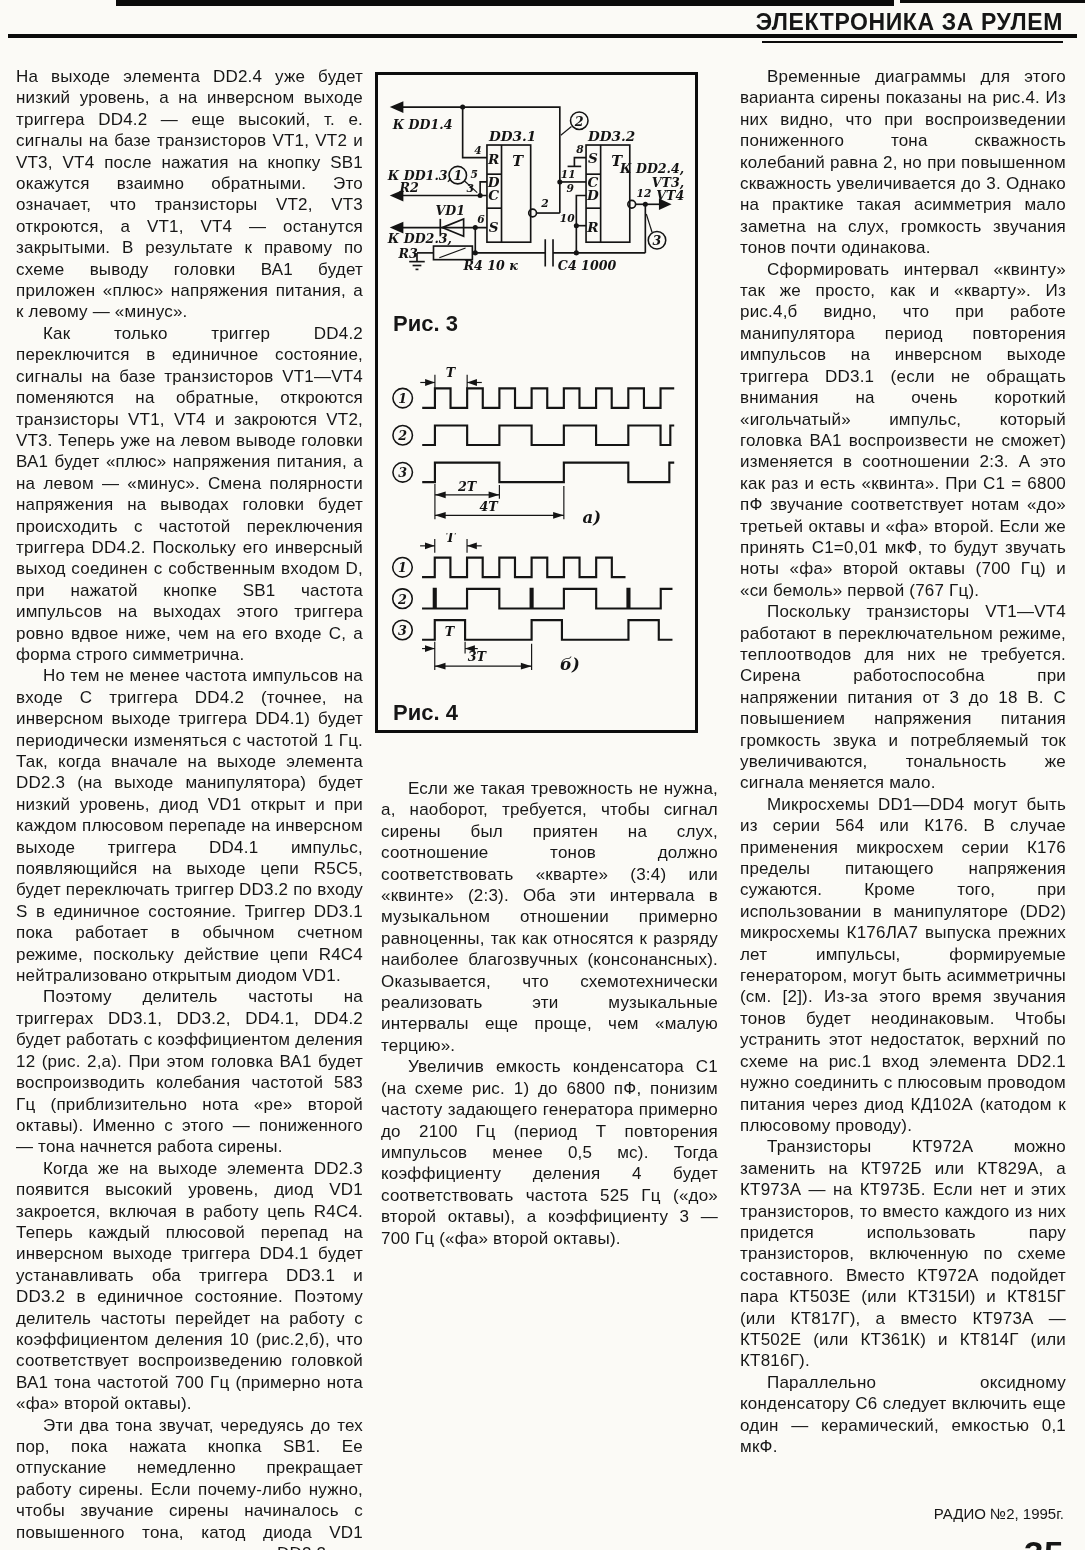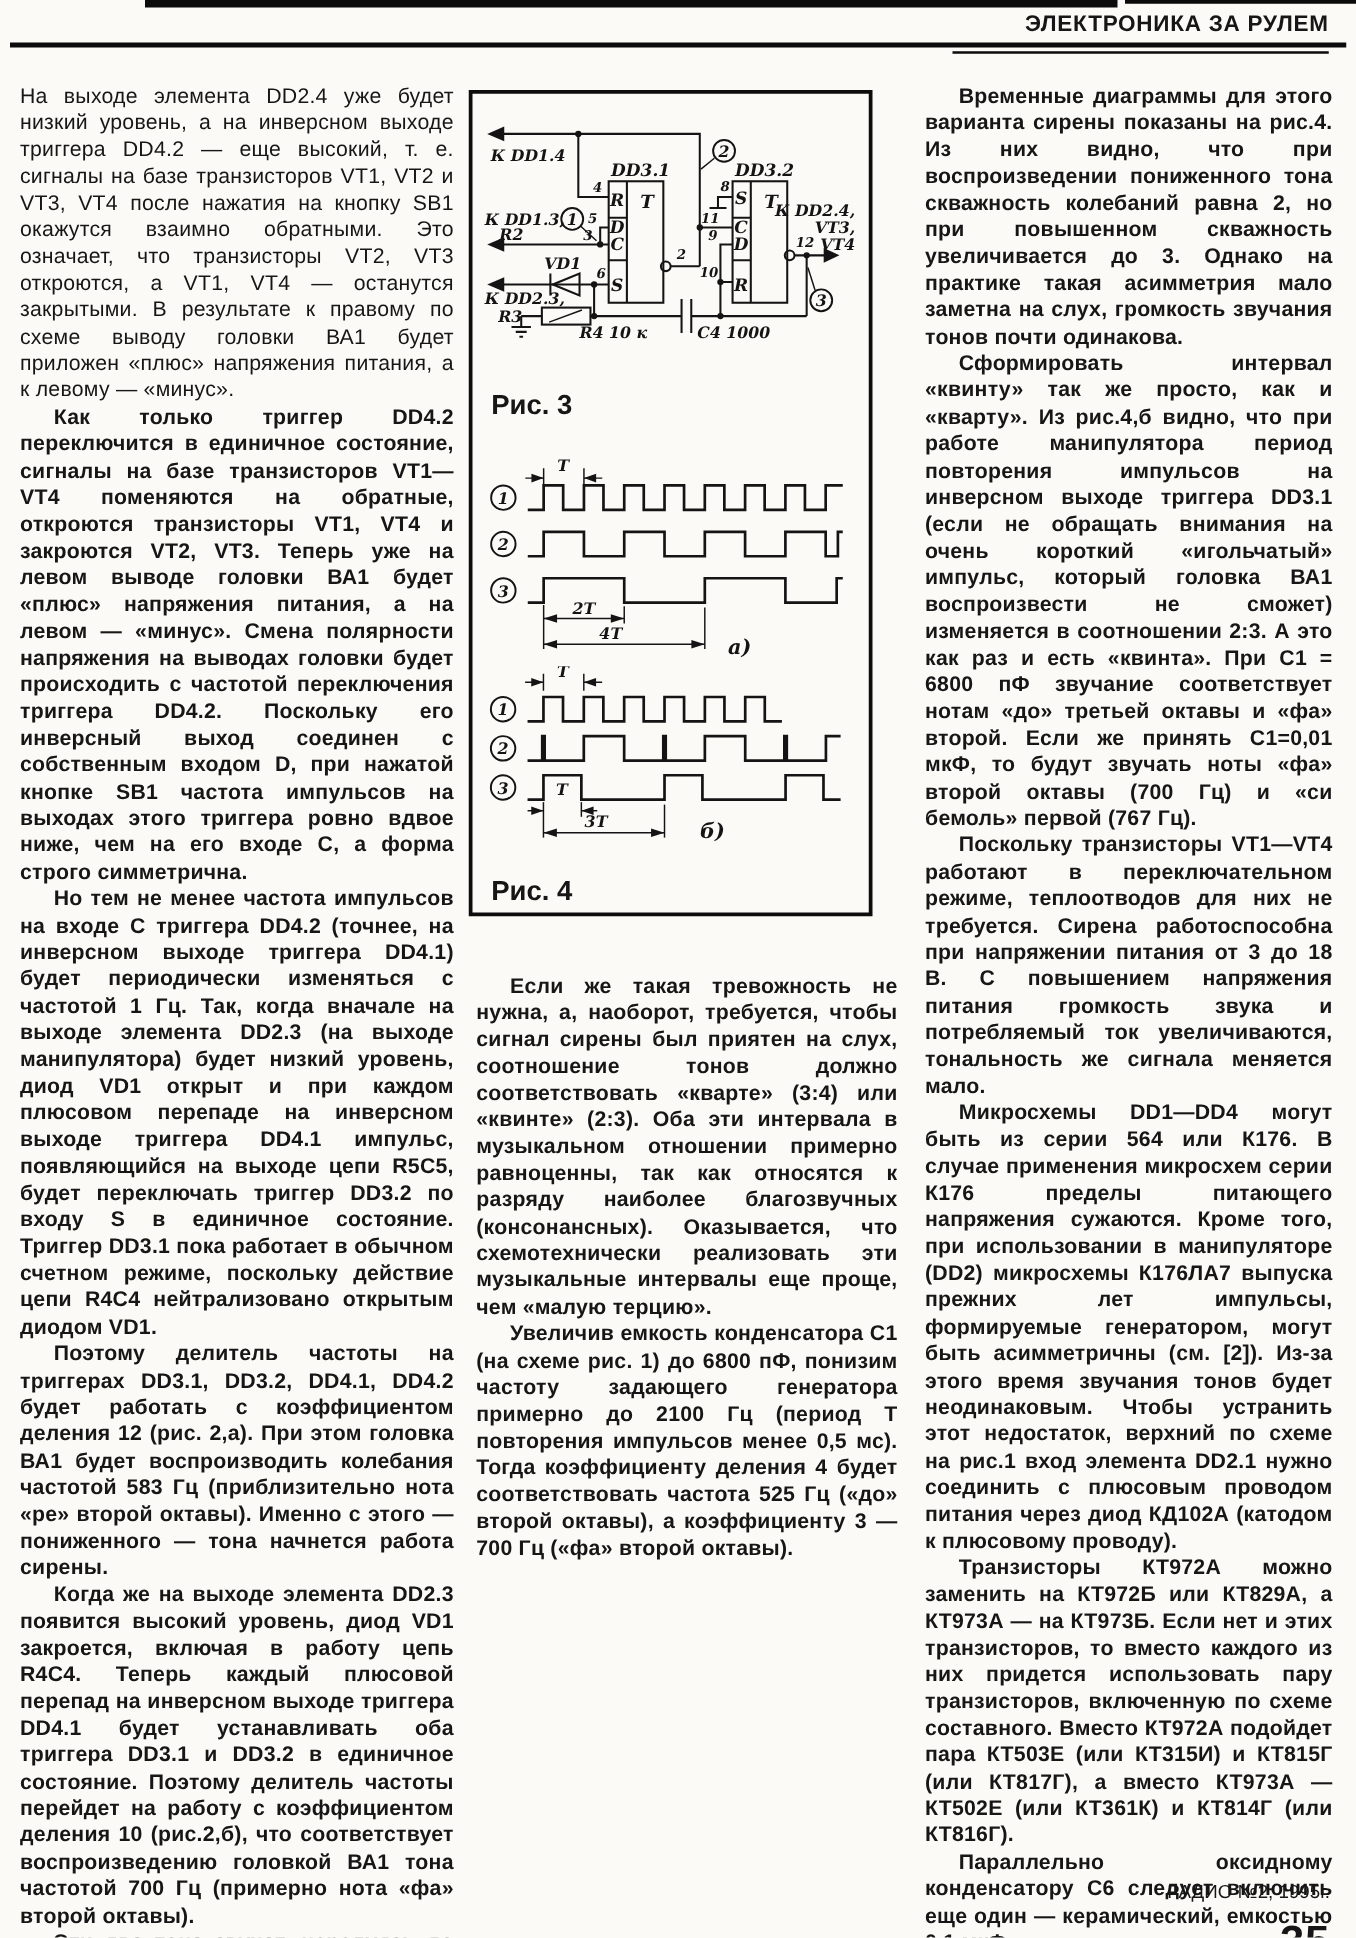--- a/index.html
+++ b/index.html
@@ -7,31 +7,31 @@
     width:1085px;height:1550px;position:relative;
     background:#fbfaf6;color:#161616;
     font-family:"Liberation Sans",sans-serif;
     overflow:hidden;
   }
   .topbar{position:absolute;background:#0b0b0b;}
   #bar1{left:116px;top:0;width:778px;height:6px;}
   #bar2{left:900px;top:0;width:185px;height:3px;}
   #header-title{
     position:absolute;top:9px;right:22px;
-    font-size:18px;font-weight:700;letter-spacing:.6px;
+    font-size:23px;font-weight:700;letter-spacing:.6px;
   }
   #rule-main{position:absolute;left:8px;top:34px;width:1069px;height:4px;background:#0b0b0b;}
   #rule-sub{position:absolute;left:762px;top:41px;width:301px;height:2px;background:#0b0b0b;}
 
   .col{position:absolute;text-align:justify;font-size:17px;line-height:21.4px;letter-spacing:.2px;}
   #col1{left:16px;top:66px;width:347px;}
   #col2txt{left:381px;top:778px;width:337px;}
   #col3{left:740px;top:66px;width:326px;}
   .para{margin:0;}
-  .ind{text-indent:27px;font-weight:bold;}
+  .ind{text-indent:27px;}
 
   #figbox{
     position:absolute;left:375px;top:72px;width:323px;height:661px;
     border:3px solid #0d0d0d;box-sizing:border-box;background:#fbfaf6;
   }
   .fig-caption{font-weight:700;font-size:22px;margin:0 0 0 15px;font-family:"Liberation Sans",sans-serif;}
   #cap3{margin-top:28px;}
   #cap4{margin-top:20px;}
   svg{display:block;}
   svg text{font-family:"DejaVu Serif",serif;font-style:italic;font-weight:700;fill:#141414;}

